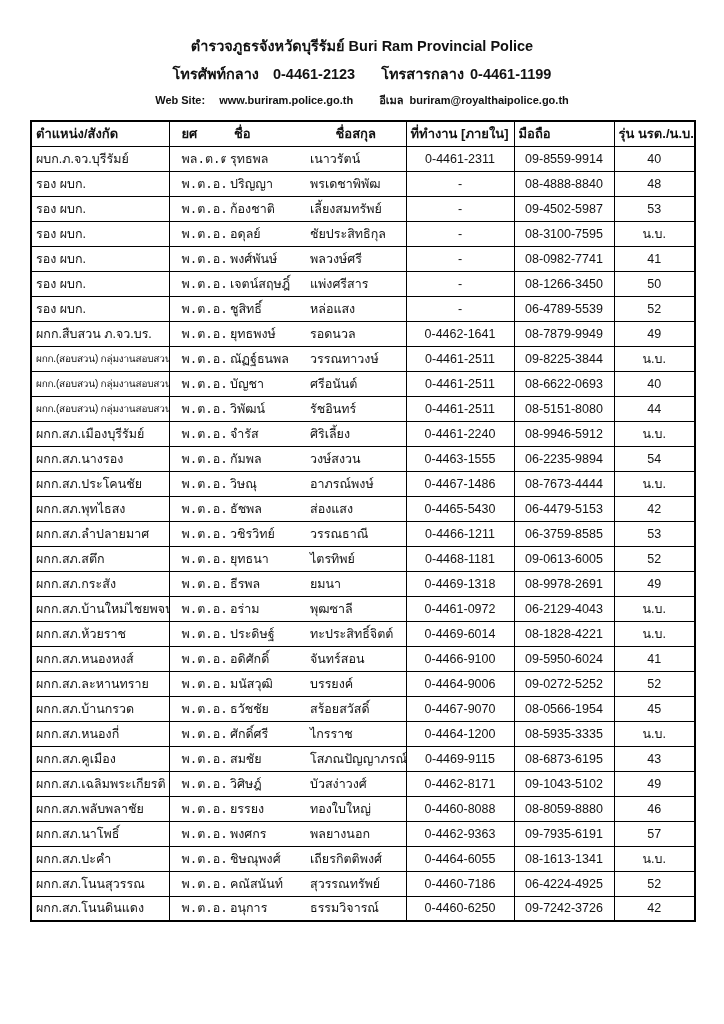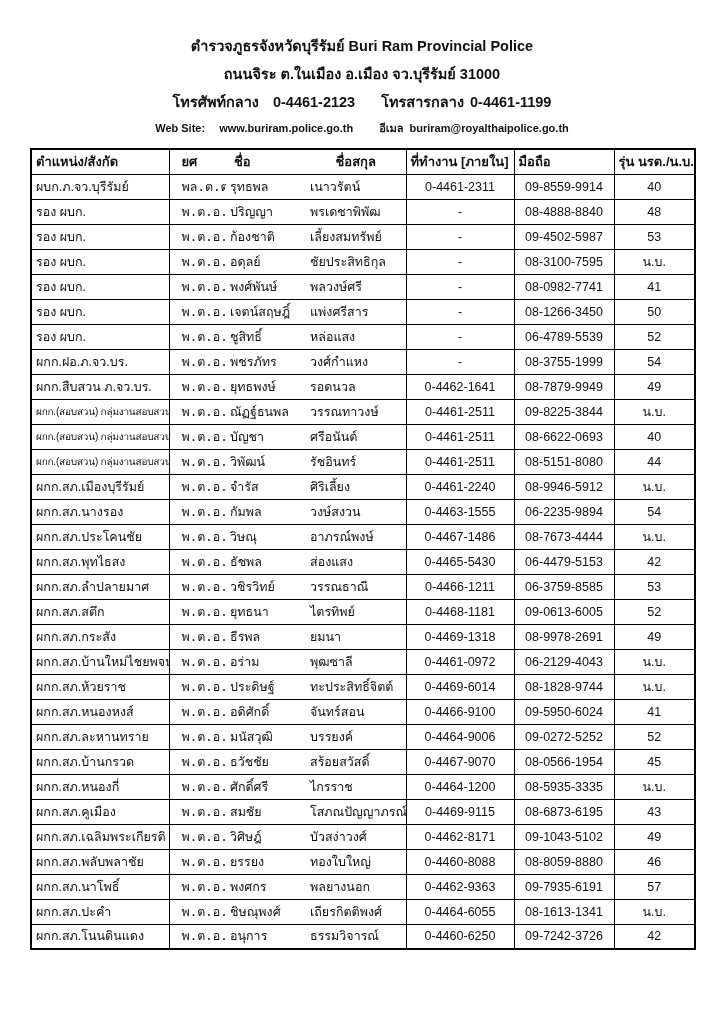--- a/index.html
+++ b/index.html
@@ -38,21 +38,20 @@
   .directory th.lname{text-align:center;margin-top:14px;}
   .directory td.pos{text-align:left;}
   .directory td.pos.small{font-size:10px;letter-spacing:-0.2px;}
   .directory td.office,.directory td.mobile,.directory td.cls{text-align:center;}
 </style>
 </head>
 <body>
 
 <div class="doc-header">
   <div class="line">ตำรวจภูธรจังหวัดบุรีรัมย์ Buri Ram Provincial Police</div>
-  <div class="line">ถนนจิระ ต.ในเมือง อ.เมือง จว.บุรีรัมย์  31000</div>
   <div class="line">
     <span>โทรศัพท์กลาง</span><span class="gap-md"></span><span>0-4461-2123</span><span class="gap-lg"></span><span>โทรสารกลาง</span><span class="gap-sm"></span><span>0-4461-1199</span>
   </div>
   <div class="line web">
     <span>Web Site:</span><span class="gap-md"></span><span>www.buriram.police.go.th</span><span class="gap-lg"></span><span>อีเมล</span><span class="gap-sm"></span><span>buriram@royalthaipolice.go.th</span>
   </div>
 </div>
 
 <table class="directory">
   <colgroup>
@@ -133,29 +132,20 @@
       <tr>
         <td class="pos">รอง ผบก.</td>
         <td class="rank">พ.ต.อ.</td>
         <td class="fname">ชูสิทธิ์</td>
         <td class="lname">หล่อแสง</td>
         <td class="office">-</td>
         <td class="mobile">06-4789-5539</td>
         <td class="cls">52</td>
       </tr>
       <tr>
-        <td class="pos">ผกก.ฝอ.ภ.จว.บร.</td>
-        <td class="rank">พ.ต.อ.</td>
-        <td class="fname">พชรภัทร</td>
-        <td class="lname">วงศ์กำแหง</td>
-        <td class="office">-</td>
-        <td class="mobile">08-3755-1999</td>
-        <td class="cls">54</td>
-      </tr>
-      <tr>
         <td class="pos">ผกก.สืบสวน ภ.จว.บร.</td>
         <td class="rank">พ.ต.อ.</td>
         <td class="fname">ยุทธพงษ์</td>
         <td class="lname">รอดนวล</td>
         <td class="office">0-4462-1641</td>
         <td class="mobile">08-7879-9949</td>
         <td class="cls">49</td>
       </tr>
       <tr>
         <td class="pos small">ผกก.(สอบสวน) กลุ่มงานสอบสวน</td>
@@ -255,21 +245,21 @@
         <td class="office">0-4461-0972</td>
         <td class="mobile">06-2129-4043</td>
         <td class="cls">น.บ.</td>
       </tr>
       <tr>
         <td class="pos">ผกก.สภ.ห้วยราช</td>
         <td class="rank">พ.ต.อ.</td>
         <td class="fname">ประดิษฐ์</td>
         <td class="lname">ทะประสิทธิ์จิตต์</td>
         <td class="office">0-4469-6014</td>
-        <td class="mobile">08-1828-9744</td>
+        <td class="mobile">08-1828-4221</td>
         <td class="cls">น.บ.</td>
       </tr>
       <tr>
         <td class="pos">ผกก.สภ.หนองหงส์</td>
         <td class="rank">พ.ต.อ.</td>
         <td class="fname">อดิศักดิ์</td>
         <td class="lname">จันทร์สอน</td>
         <td class="office">0-4466-9100</td>
         <td class="mobile">09-5950-6024</td>
         <td class="cls">41</td>
@@ -340,20 +330,29 @@
       <tr>
         <td class="pos">ผกก.สภ.ปะคำ</td>
         <td class="rank">พ.ต.อ.</td>
         <td class="fname">ชิษณุพงศ์</td>
         <td class="lname">เถียรกิตติพงศ์</td>
         <td class="office">0-4464-6055</td>
         <td class="mobile">08-1613-1341</td>
         <td class="cls">น.บ.</td>
       </tr>
       <tr>
+        <td class="pos">ผกก.สภ.โนนสุวรรณ</td>
+        <td class="rank">พ.ต.อ.</td>
+        <td class="fname">คณัสนันท์</td>
+        <td class="lname">สุวรรณทรัพย์</td>
+        <td class="office">0-4460-7186</td>
+        <td class="mobile">06-4224-4925</td>
+        <td class="cls">52</td>
+      </tr>
+      <tr>
         <td class="pos">ผกก.สภ.โนนดินแดง</td>
         <td class="rank">พ.ต.อ.</td>
         <td class="fname">อนุการ</td>
         <td class="lname">ธรรมวิจารณ์</td>
         <td class="office">0-4460-6250</td>
         <td class="mobile">09-7242-3726</td>
         <td class="cls">42</td>
       </tr>
     </tbody>
 </table>

